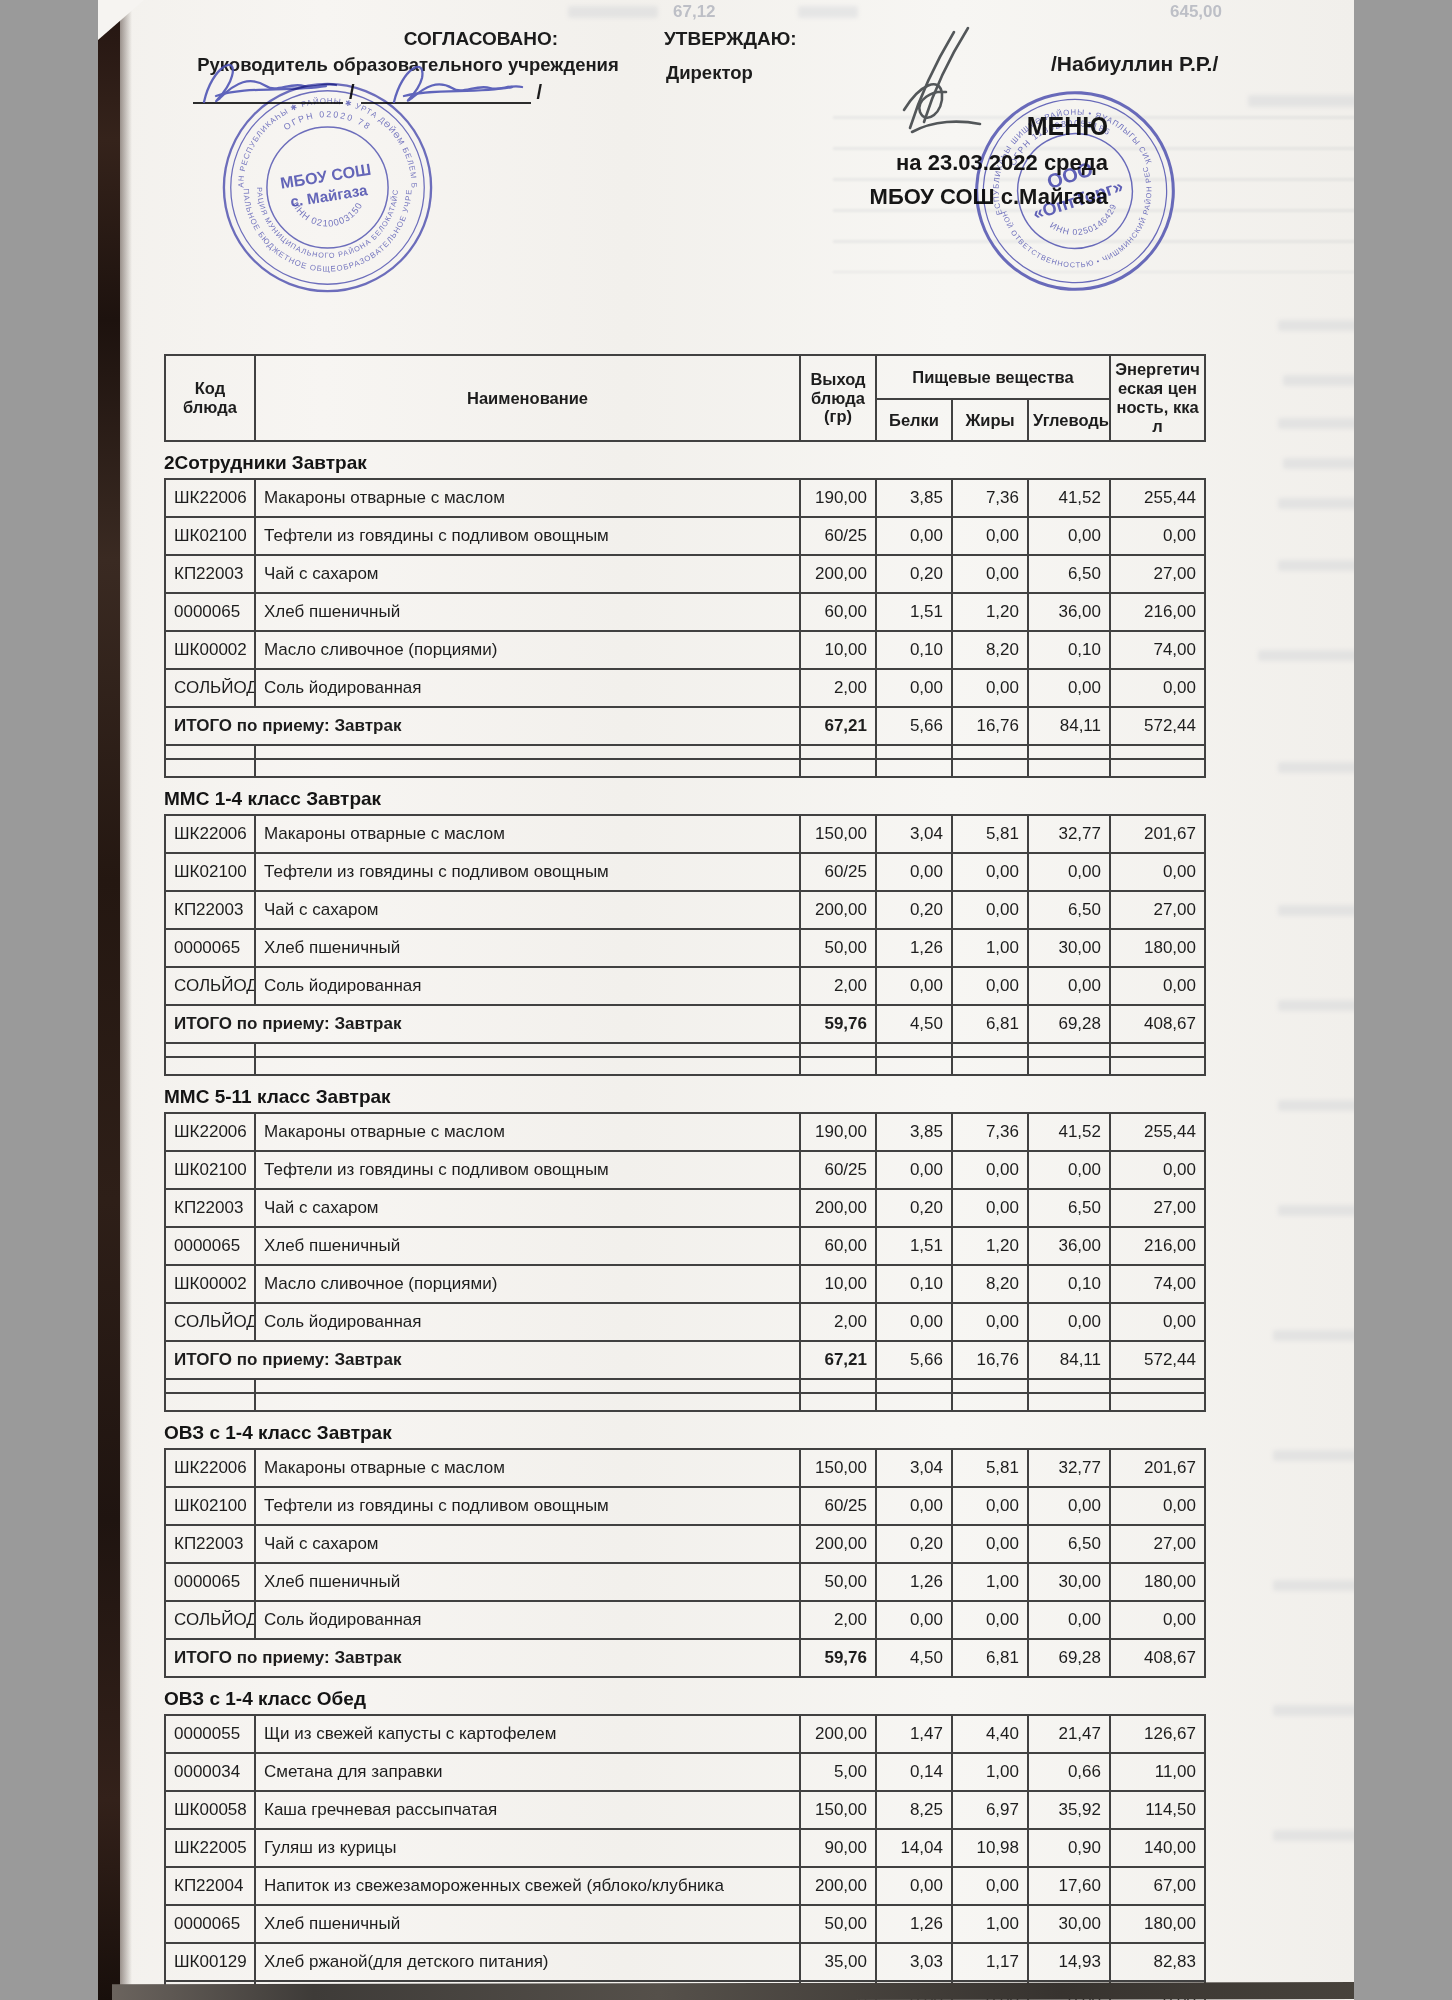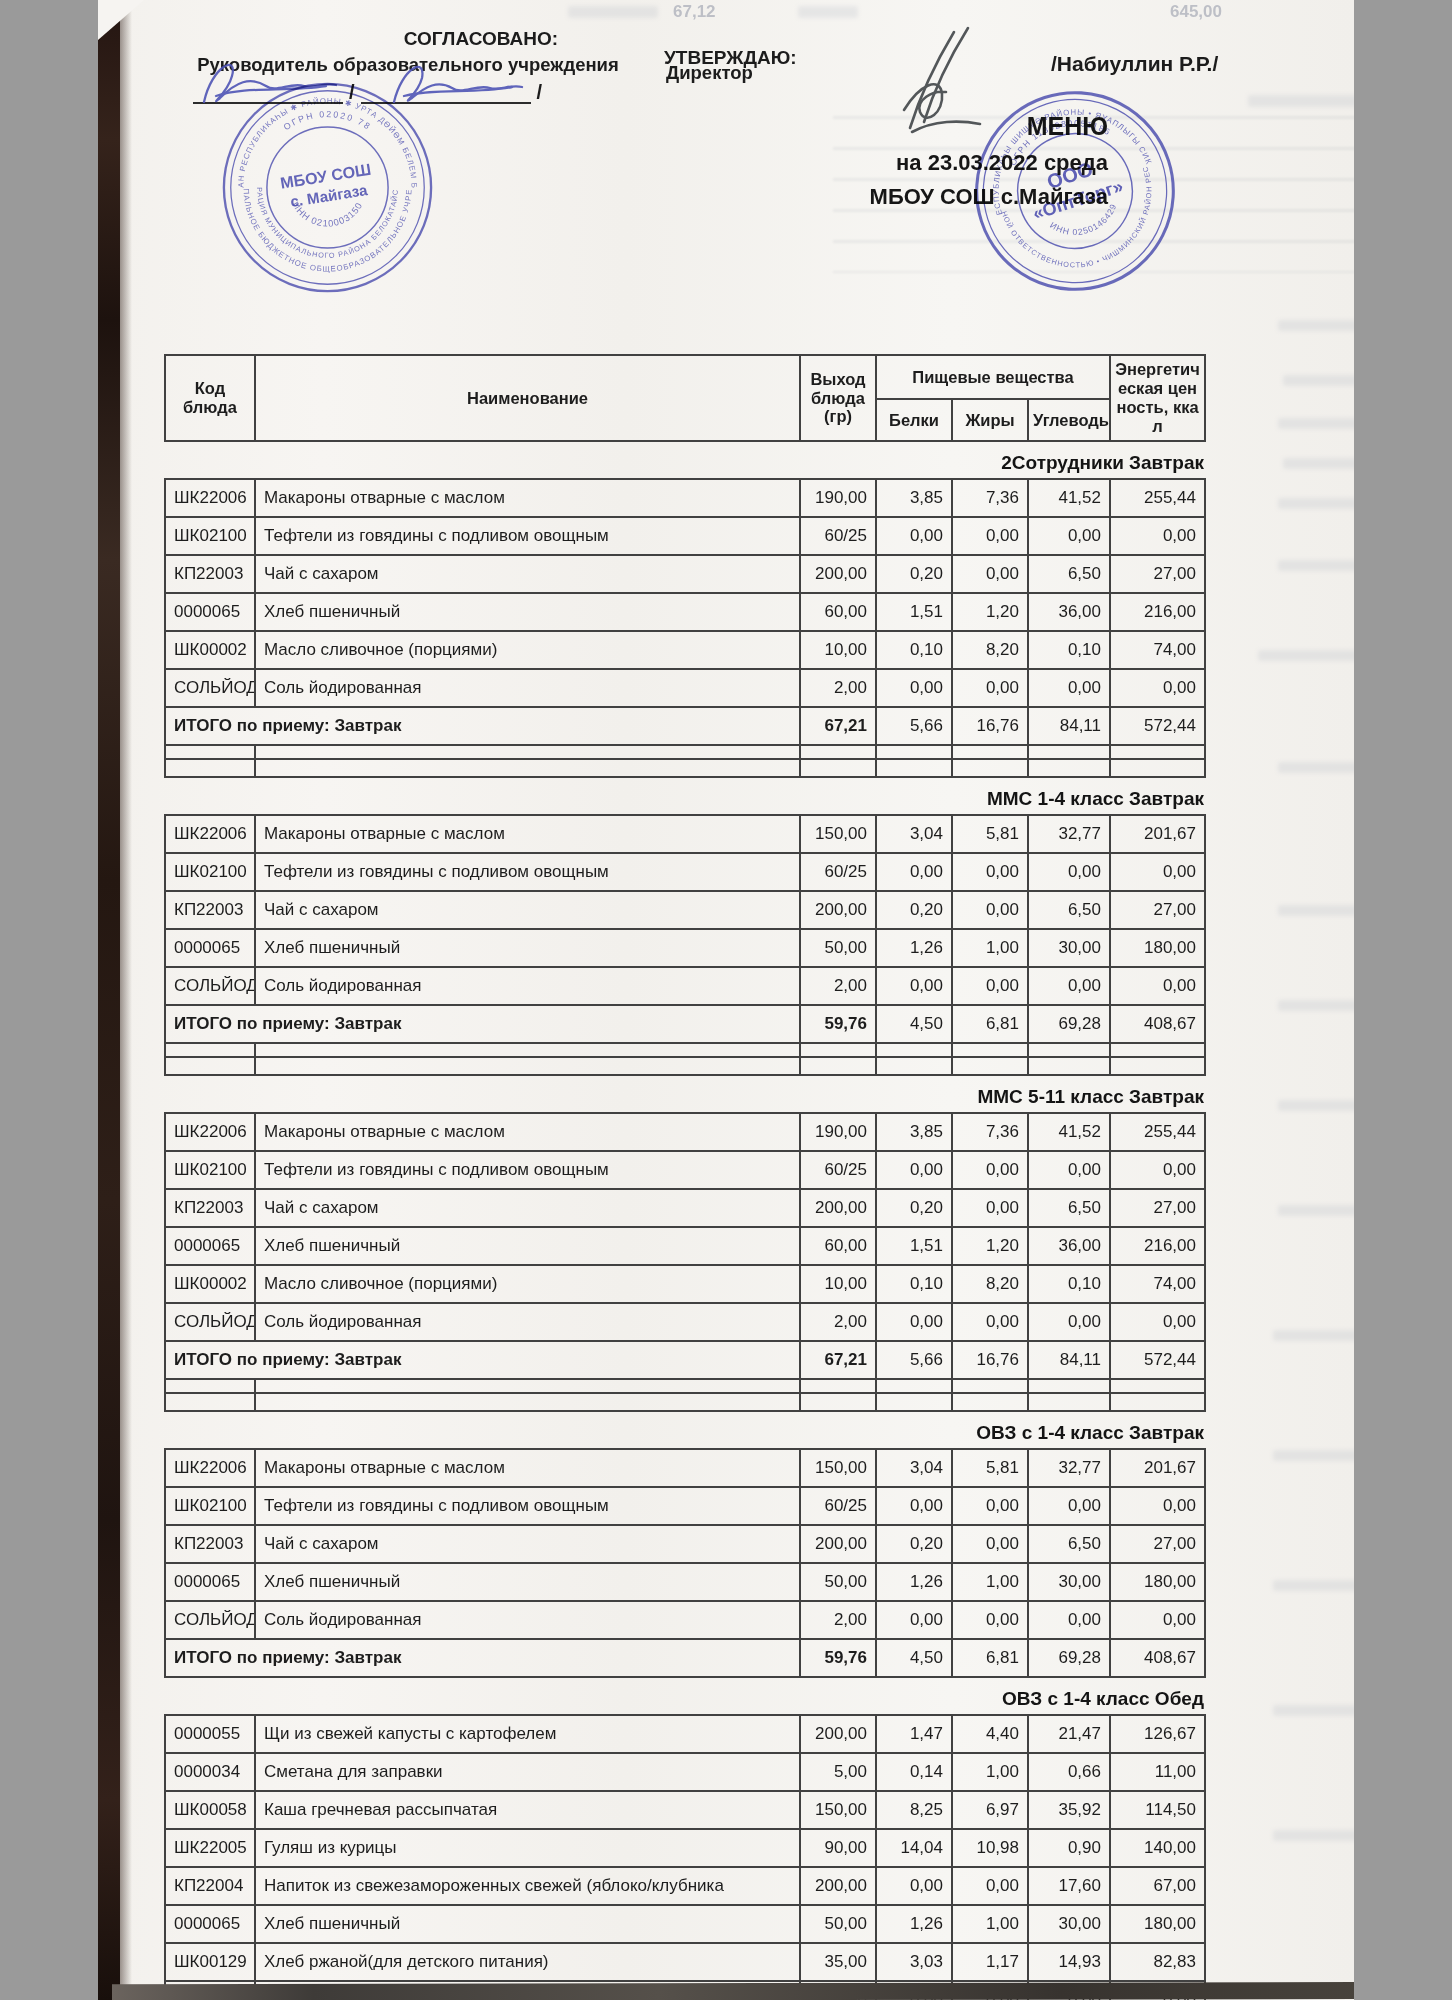--- a/index.html
+++ b/index.html
@@ -20,21 +20,21 @@
         background:repeating-linear-gradient(180deg,transparent 0 28px,#7e8594 28px 31px);}
   .ghost-num{position:absolute;z-index:0;color:#b4b7c0;font-weight:bold;font-size:17px;filter:blur(.6px);opacity:.85;}
   
   .header-block{position:absolute;left:0;top:0;width:1452px;height:360px;z-index:2;color:#1c1c1c;}
   .agreed-label{position:absolute;left:160px;top:28px;width:300px;text-align:right;font-weight:bold;font-size:19px;}
   .agreed-role{position:absolute;left:70px;top:54px;width:480px;text-align:center;font-weight:bold;font-size:18.5px;}
   .sig-line-row{position:absolute;left:95px;top:78px;width:370px;height:26px;font-weight:bold;font-size:20px;display:flex;align-items:flex-end;}
   .sig-underline{display:inline-block;border-bottom:2.5px solid #2c2c2c;height:22px;}
   .u1{width:150px;} .u2{width:170px;}
   .sig-slash{display:inline-block;padding:0 6px;}
-  .approved-label{position:absolute;left:566px;top:47px;font-weight:bold;font-size:19px;}
+  .approved-label{position:absolute;left:566px;top:28px;font-weight:bold;font-size:19px;}
   .approved-role{position:absolute;left:568px;top:62px;font-weight:bold;font-size:18.5px;}
   .approved-name{position:absolute;left:953px;top:52px;font-weight:bold;font-size:21px;}
   .doc-title{position:absolute;left:100px;top:112px;width:910px;text-align:right;color:#161616;}
   .doc-title .t1{font-size:25px;font-weight:bold;margin-bottom:9px;}
   .doc-title .t2{font-size:22px;font-weight:bold;margin-bottom:8px;}
   .doc-title .t3{font-size:22px;font-weight:bold;}
   svg.sig{position:absolute;overflow:visible;}
   .stamp{position:absolute;mix-blend-mode:multiply;filter:blur(.35px);}
   
   .menu-area{position:absolute;left:66px;top:354px;width:1046px;z-index:2;}
@@ -48,21 +48,21 @@
   .th-nutrients{font-size:18px;}
   .th-energy{font-size:14.5px;word-break:break-all;}
   .menu-table td{font-size:17px;height:34px;padding:1px 8px;white-space:nowrap;vertical-align:middle;}
   .cell-code{font-size:16.5px;padding-left:6px;}
   .num{text-align:right;}
   .cell-output{padding-right:18px;}
   .total-label{font-weight:bold;}
   .total-output{font-weight:bold;}
   .empty-row td{height:12px;padding:0;}
   .empty-row.e1 td{height:16px;}
-  .section-title{width:1040px;text-align:right;font-weight:bold;font-size:19px;color:#141414;margin:10px 0 4px 0;}
+  .section-title{width:1040px;text-align:left;font-weight:bold;font-size:19px;color:#141414;margin:10px 0 4px 0;}
 </style>
 </head>
 <body>
 
 <div class="page">
 
   <div class="ghost-block"></div>
   <div class="ghost-num" style="left:575px;top:2px;">67,12</div>
   <div class="ghost-num" style="left:1072px;top:2px;">645,00</div>
 

